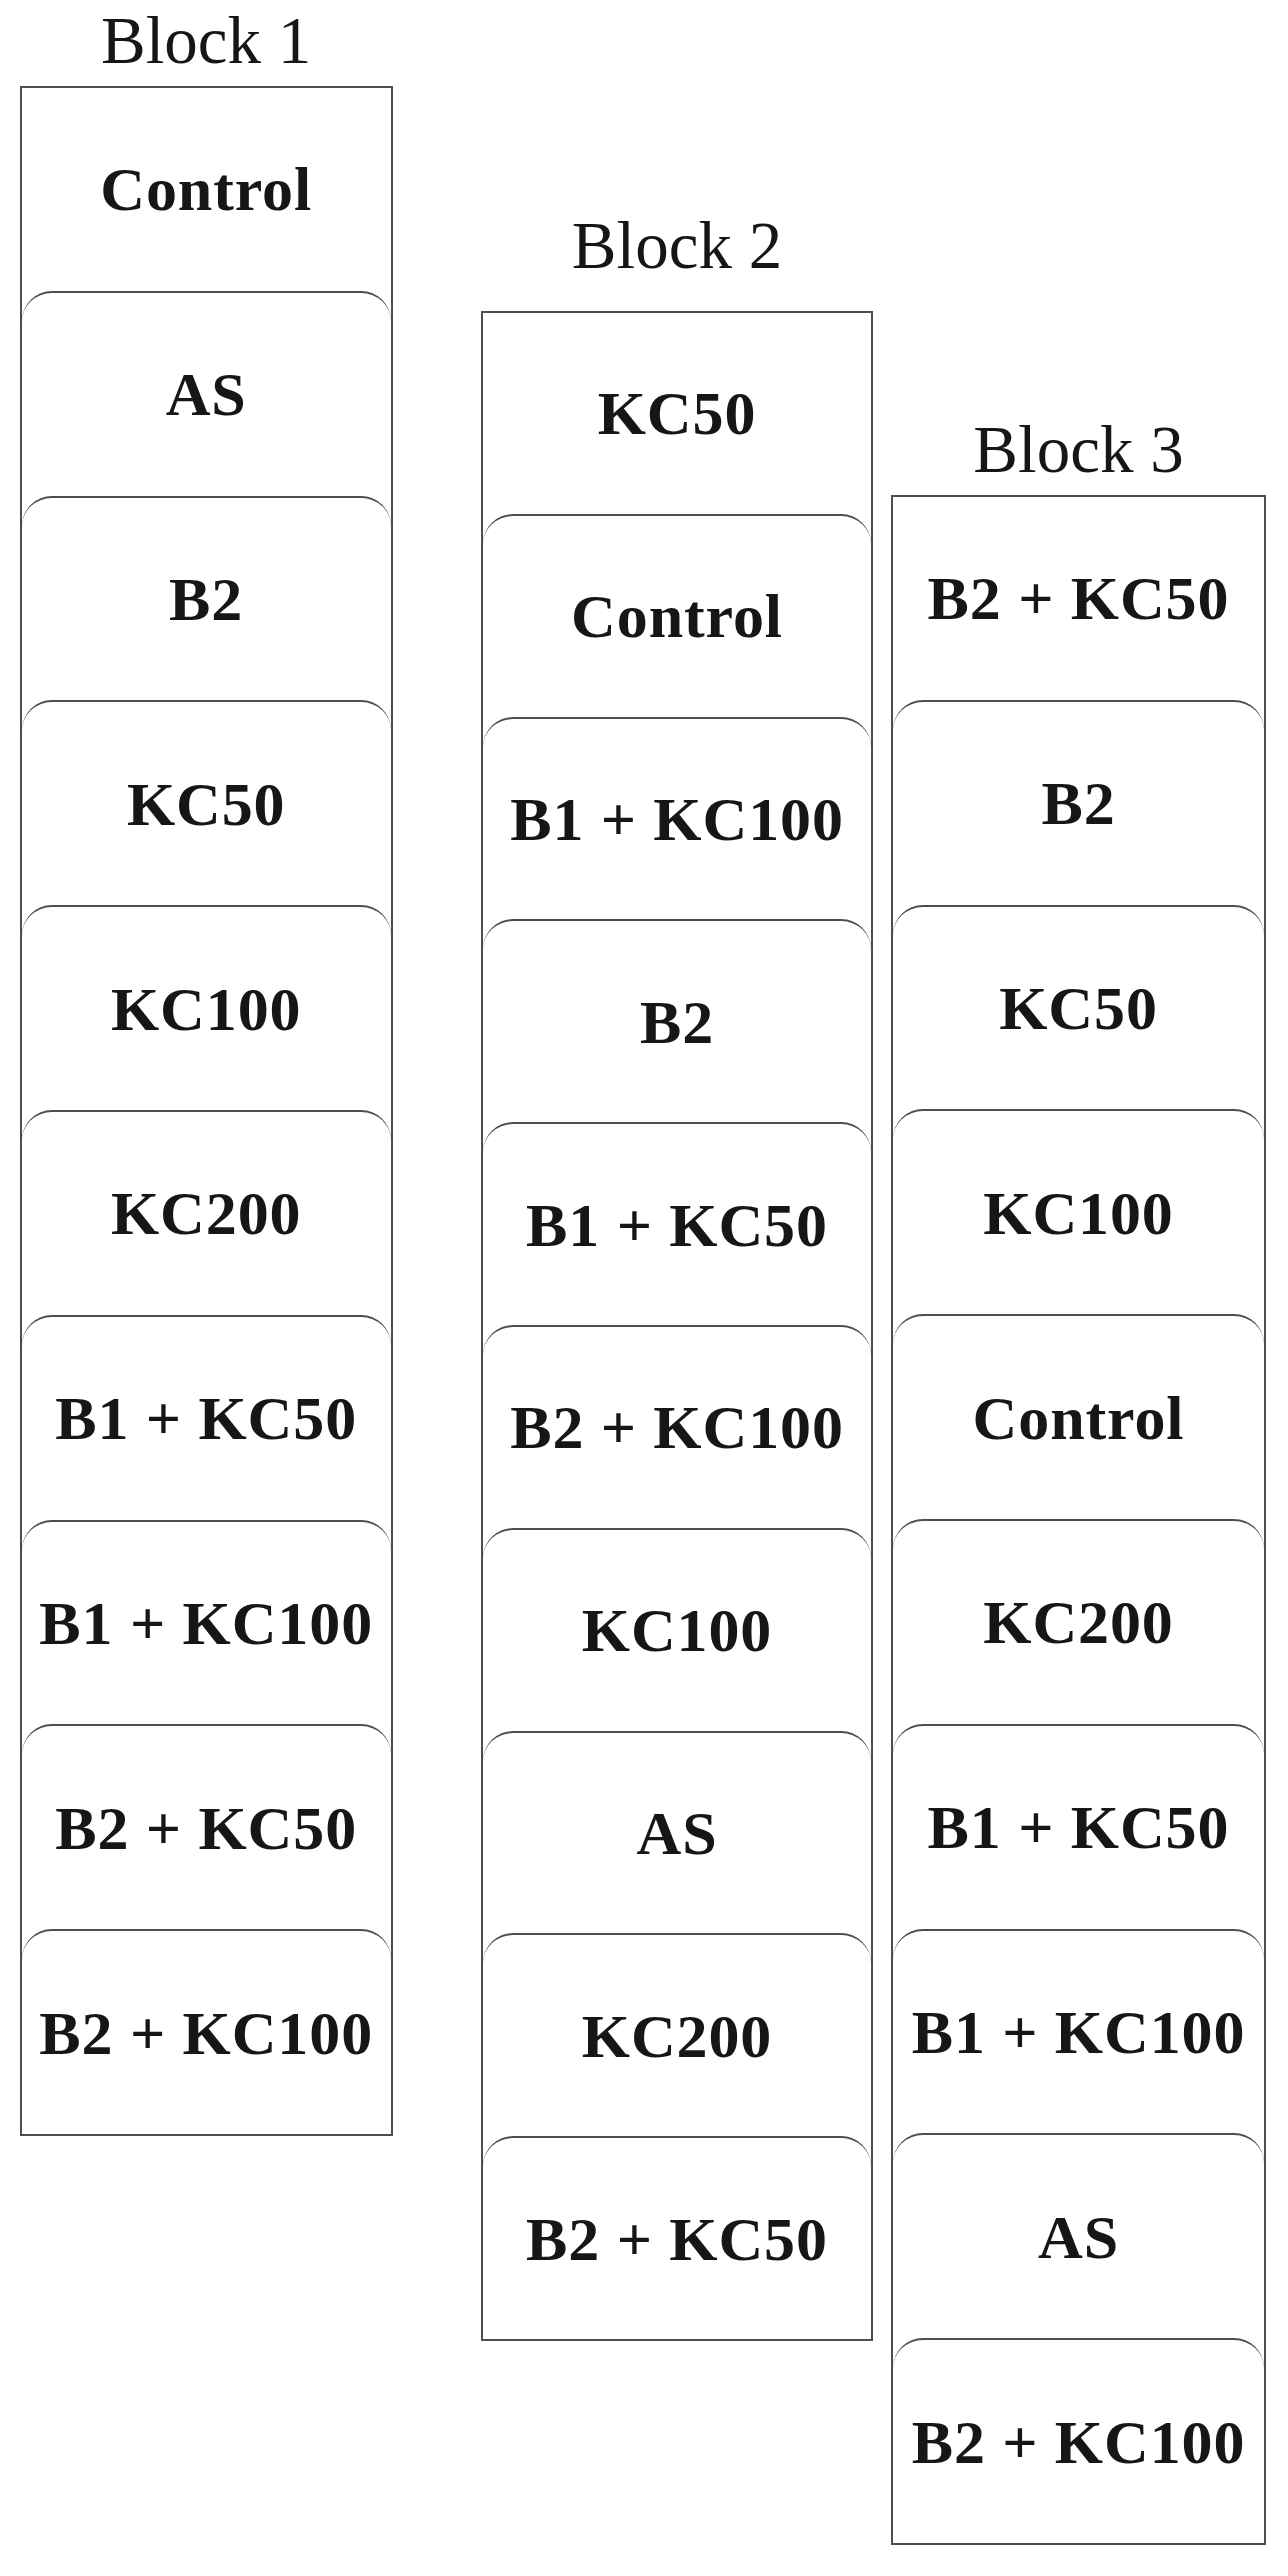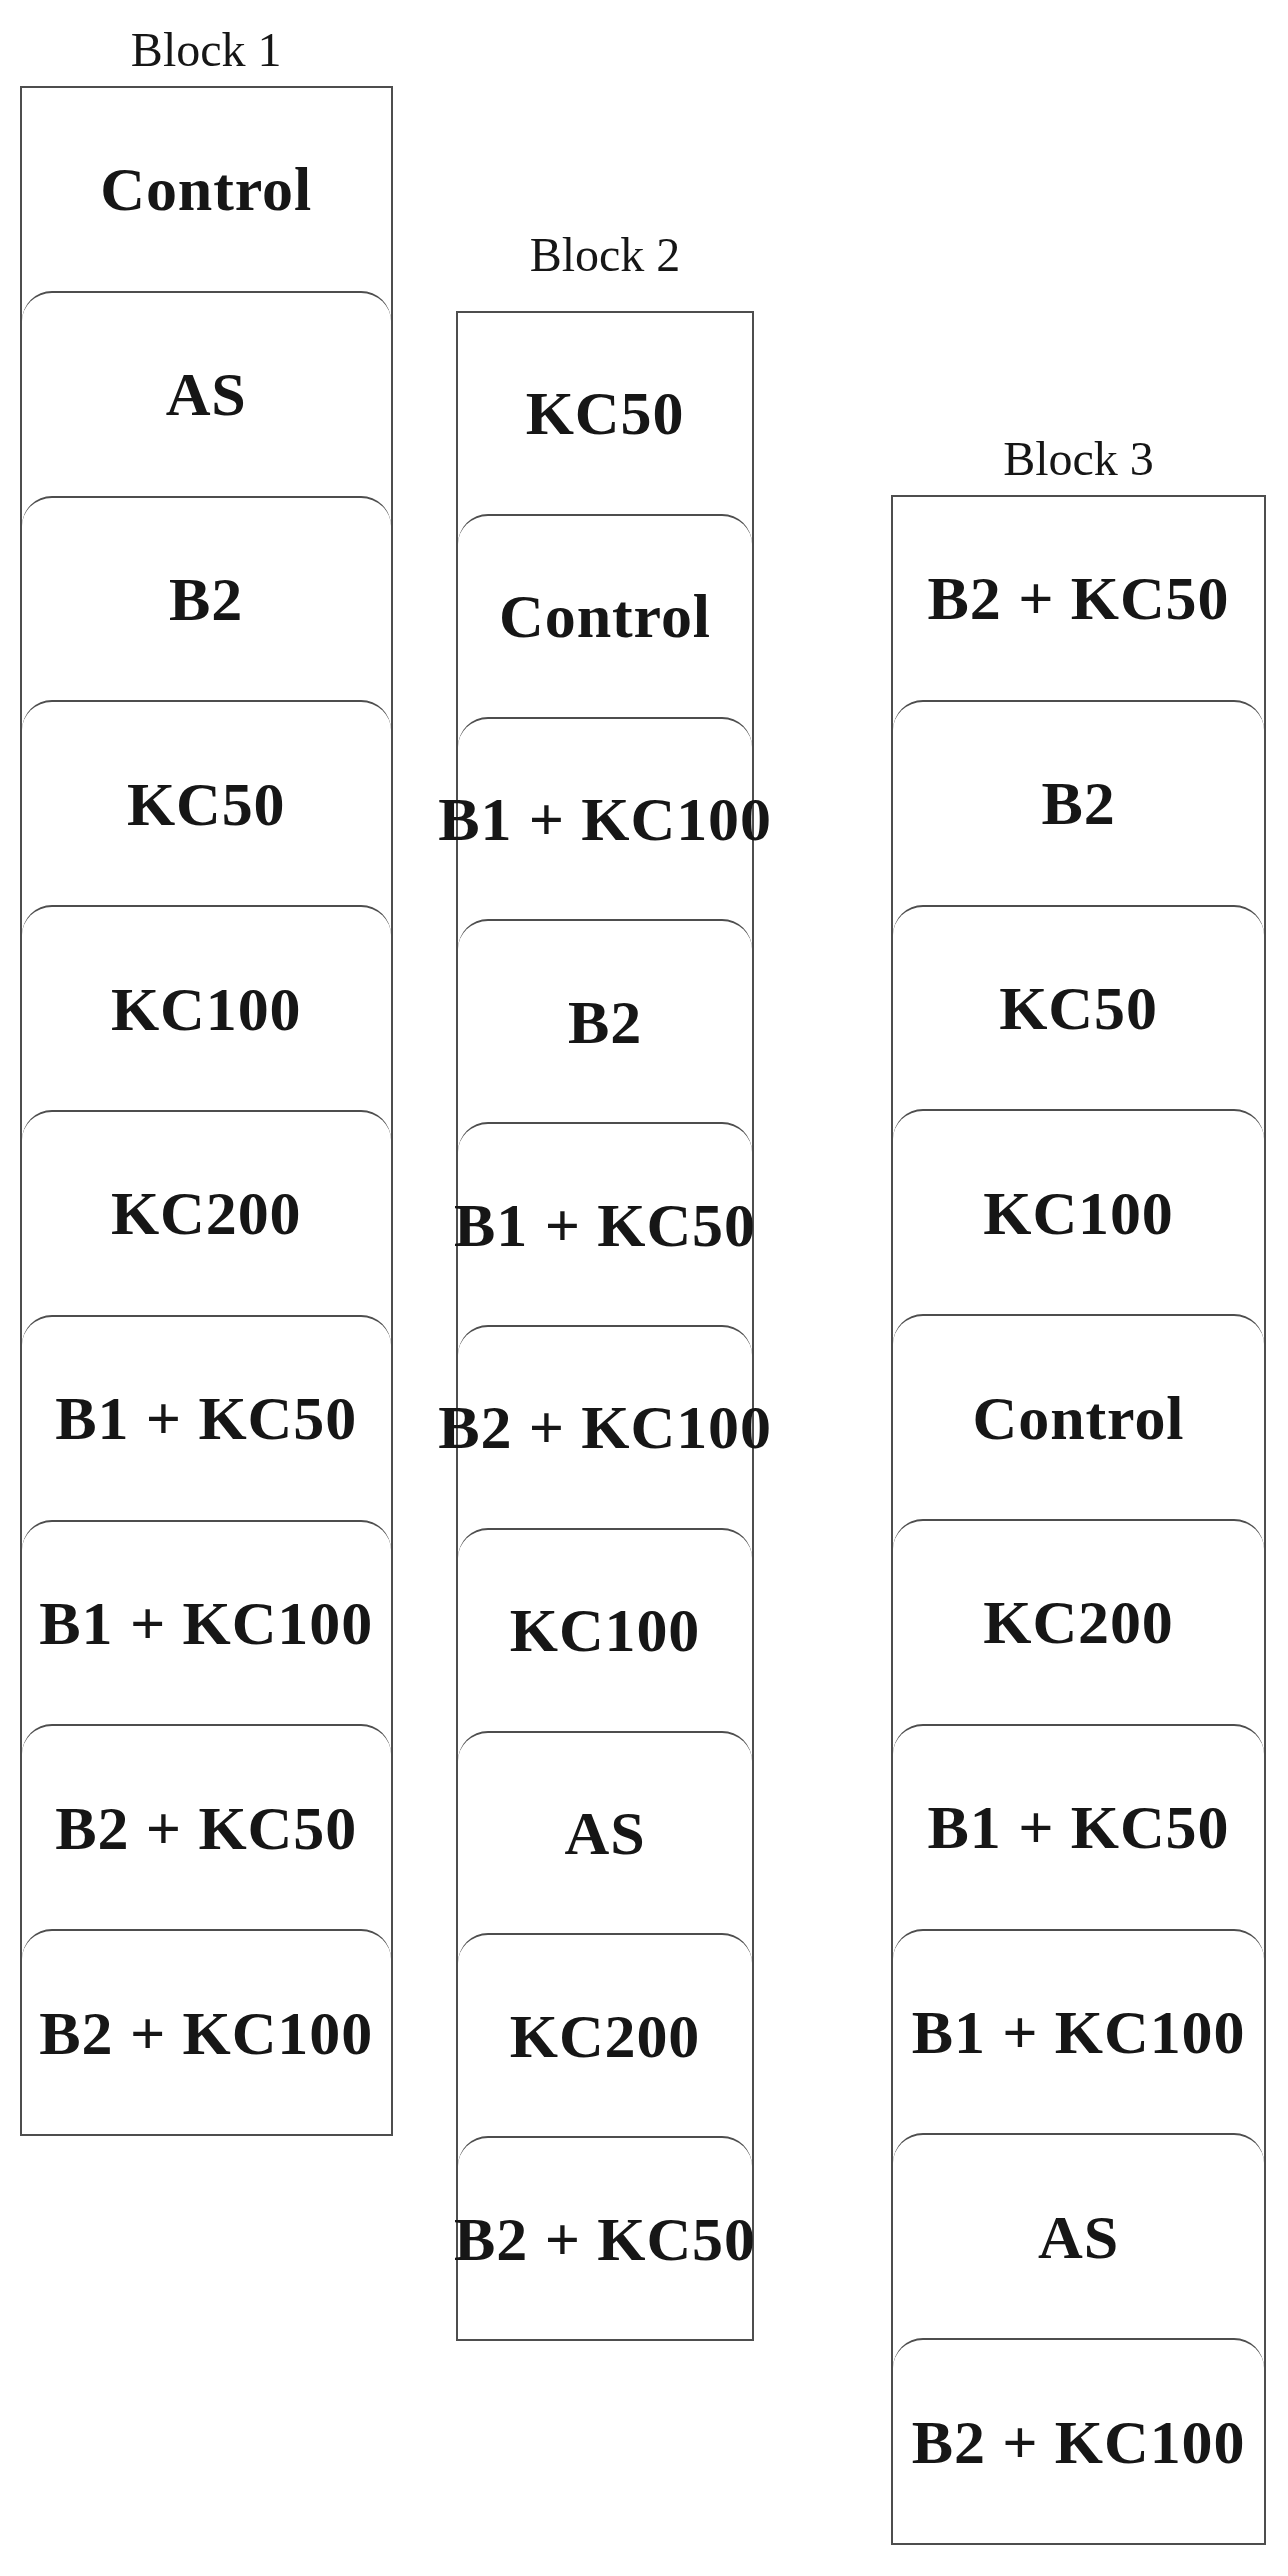--- a/index.html
+++ b/index.html
@@ -12,37 +12,37 @@
   body{
     width:1288px;height:2576px;position:relative;overflow:hidden;
     background:var(--bg-color);
     font-family:"Liberation Serif","DejaVu Serif",serif;
   }
   .block{
     position:absolute;display:flex;flex-direction:column;
   }
   .block-title{
     height:86px;display:flex;align-items:flex-end;justify-content:center;
-    padding-bottom:12px;font-size:48px;line-height:1;color:var(--text-color);
+    padding-bottom:12px;font-size:67px;line-height:1;color:var(--text-color);
     white-space:nowrap;
   }
   .block-grid{
     flex:1;display:flex;flex-direction:column;
     border:2.6px solid var(--border-color);
     background:var(--bg-color);
   }
   .cell{
     flex:1;display:flex;align-items:center;justify-content:center;
     border-top:2.6px solid var(--border-color);
     font-size:62px;font-weight:bold;line-height:1;color:var(--text-color);
     white-space:nowrap;letter-spacing:0.9px;border-radius:30px;
   }
   .cell:first-child{border-top:none;}
   #block-1{left:19.7px;top:0px;width:373px;height:2136px;}
-  #block-2{left:456px;top:205px;width:298px;height:2136px;gap:20px;}
+  #block-2{left:481px;top:205px;width:392px;height:2136px;gap:20px;}
   #block-3{left:891px;top:409px;width:375px;height:2136px;text-align:right;}
 </style>
 </head>
 <body>
 
 <div class="block" id="block-1">
   <div class="block-title">Block 1</div>
   <div class="block-grid">
     <div class="cell">
         <span>Control</span>

